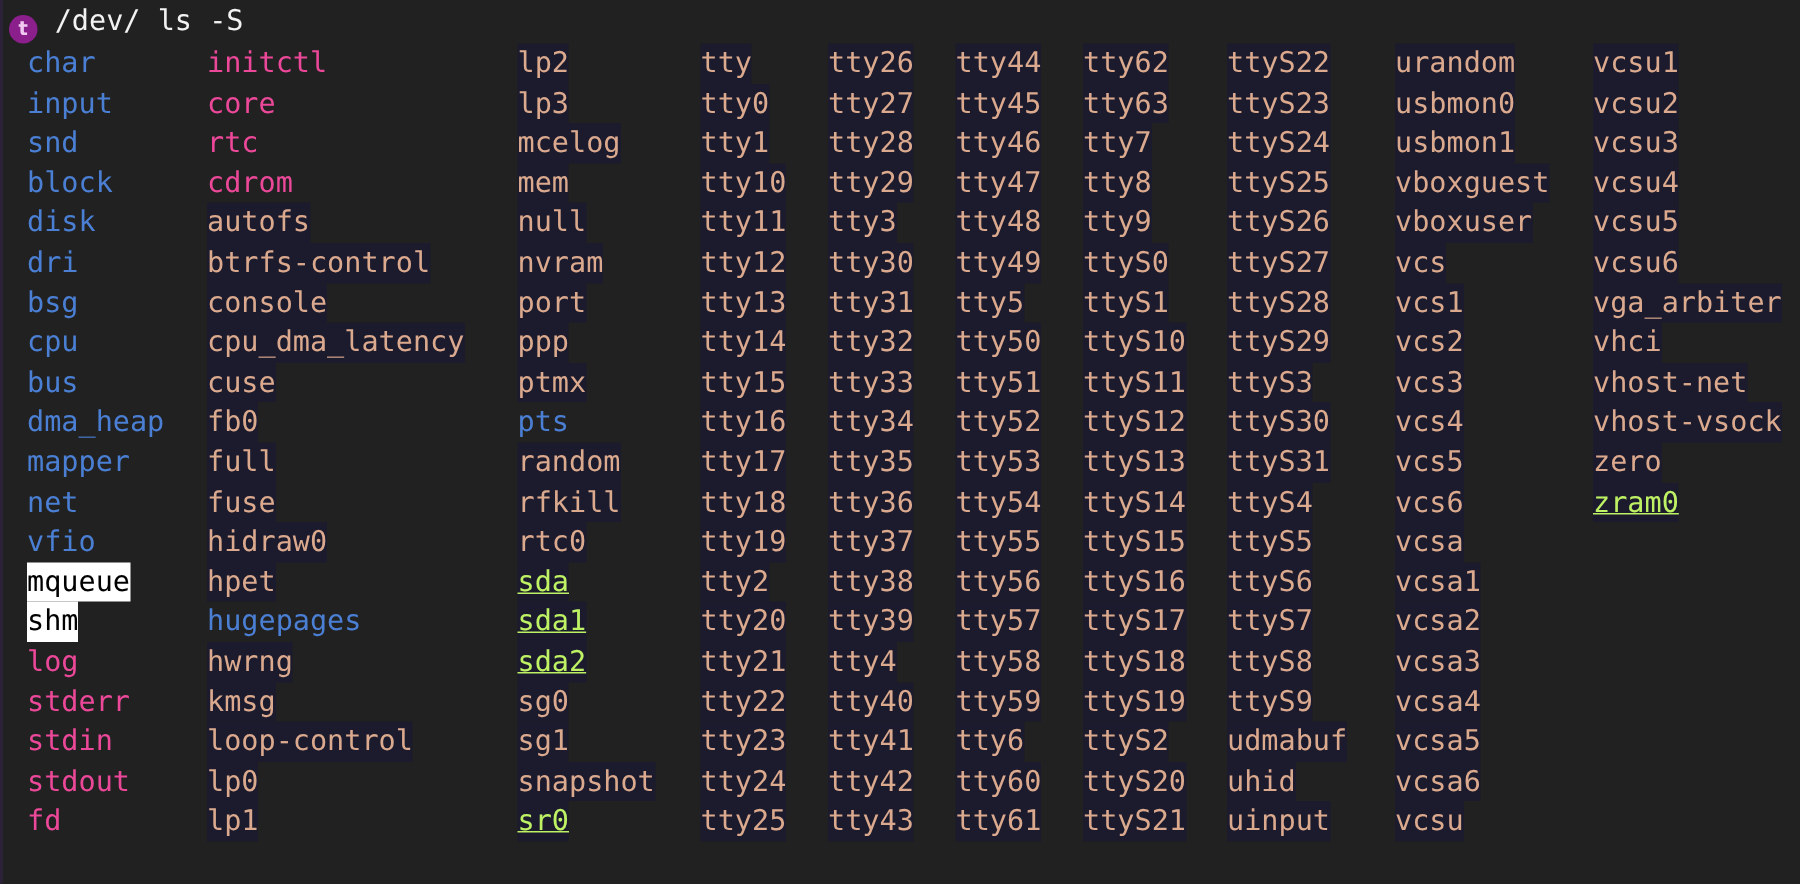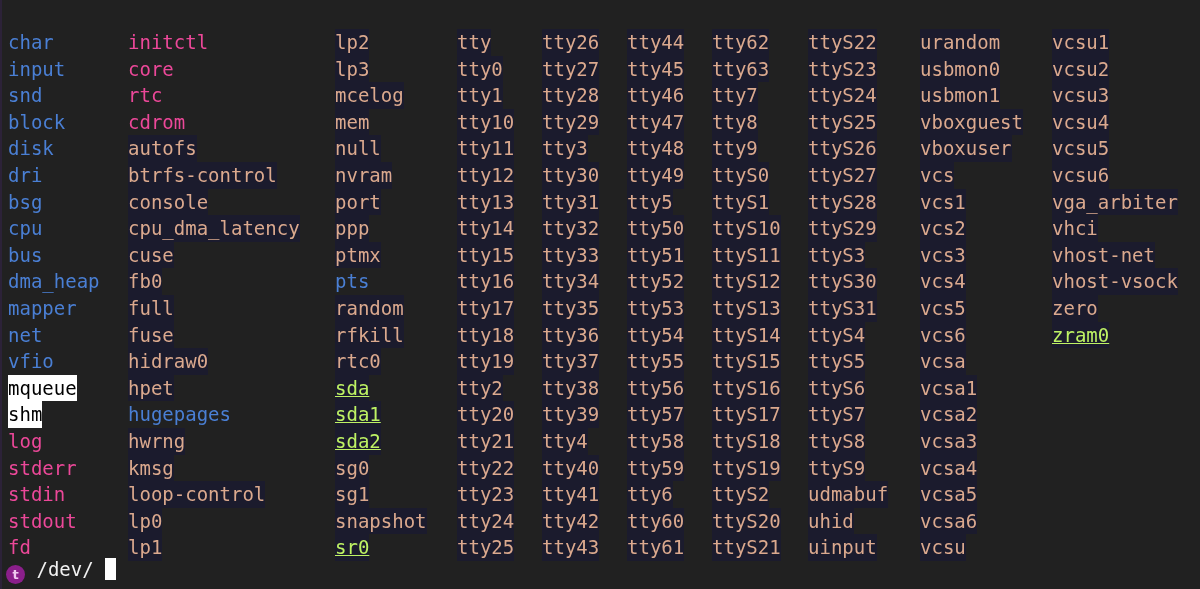--- a/index.html
+++ b/index.html
@@ -66,21 +66,21 @@
   #cursor {
     display: inline-block;
     width: 11px;
     height: 22px;
     background: #ffffff;
     vertical-align: -4px;
   }
 
   #grid {
     position: absolute;
-    left: 2px;
+    left: 12px;
     top: 29px;
     width: 1016px;
     height: 525px;
   }
   .col {
     position: absolute;
     top: 0;
     white-space: pre;
   }
   .cell {
@@ -98,29 +98,29 @@
   .c-blk      { color: #bef264; background: #1b1b2d; text-decoration: underline; }
   .c-sticky-ow{ color: #000000; background: #ffffff; }
 </style>
 </head>
 <body>
 
 <div id="term">
 
   <div id="left-edge"></div>
 
+  <div class="prompt-line" id="prompt-top"><span class="prompt-badge">t</span><span class="prompt-path"> <span>/dev/</span></span><span class="prompt-cmd"> <span>ls -S</span></span></div>
 
   <div id="grid">
       <div class="col" style="left: 6px;"><span class="cell c-dir">char</span><span class="cell c-dir">input</span><span class="cell c-dir">snd</span><span class="cell c-dir">block</span><span class="cell c-dir">disk</span><span class="cell c-dir">dri</span><span class="cell c-dir">bsg</span><span class="cell c-dir">cpu</span><span class="cell c-dir">bus</span><span class="cell c-dir">dma_heap</span><span class="cell c-dir">mapper</span><span class="cell c-dir">net</span><span class="cell c-dir">vfio</span><span class="cell c-sticky-ow">mqueue</span><span class="cell c-sticky-ow">shm</span><span class="cell c-link">log</span><span class="cell c-link">stderr</span><span class="cell c-link">stdin</span><span class="cell c-link">stdout</span><span class="cell c-link">fd</span></div>
       <div class="col" style="left: 126px;"><span class="cell c-link">initctl</span><span class="cell c-link">core</span><span class="cell c-link">rtc</span><span class="cell c-link">cdrom</span><span class="cell c-chr">autofs</span><span class="cell c-chr">btrfs-control</span><span class="cell c-chr">console</span><span class="cell c-chr">cpu_dma_latency</span><span class="cell c-chr">cuse</span><span class="cell c-chr">fb0</span><span class="cell c-chr">full</span><span class="cell c-chr">fuse</span><span class="cell c-chr">hidraw0</span><span class="cell c-chr">hpet</span><span class="cell c-dir">hugepages</span><span class="cell c-chr">hwrng</span><span class="cell c-chr">kmsg</span><span class="cell c-chr">loop-control</span><span class="cell c-chr">lp0</span><span class="cell c-chr">lp1</span></div>
       <div class="col" style="left: 333px;"><span class="cell c-chr">lp2</span><span class="cell c-chr">lp3</span><span class="cell c-chr">mcelog</span><span class="cell c-chr">mem</span><span class="cell c-chr">null</span><span class="cell c-chr">nvram</span><span class="cell c-chr">port</span><span class="cell c-chr">ppp</span><span class="cell c-chr">ptmx</span><span class="cell c-dir">pts</span><span class="cell c-chr">random</span><span class="cell c-chr">rfkill</span><span class="cell c-chr">rtc0</span><span class="cell c-blk">sda</span><span class="cell c-blk">sda1</span><span class="cell c-blk">sda2</span><span class="cell c-chr">sg0</span><span class="cell c-chr">sg1</span><span class="cell c-chr">snapshot</span><span class="cell c-blk">sr0</span></div>
       <div class="col" style="left: 455px;"><span class="cell c-chr">tty</span><span class="cell c-chr">tty0</span><span class="cell c-chr">tty1</span><span class="cell c-chr">tty10</span><span class="cell c-chr">tty11</span><span class="cell c-chr">tty12</span><span class="cell c-chr">tty13</span><span class="cell c-chr">tty14</span><span class="cell c-chr">tty15</span><span class="cell c-chr">tty16</span><span class="cell c-chr">tty17</span><span class="cell c-chr">tty18</span><span class="cell c-chr">tty19</span><span class="cell c-chr">tty2</span><span class="cell c-chr">tty20</span><span class="cell c-chr">tty21</span><span class="cell c-chr">tty22</span><span class="cell c-chr">tty23</span><span class="cell c-chr">tty24</span><span class="cell c-chr">tty25</span></div>
       <div class="col" style="left: 540px;"><span class="cell c-chr">tty26</span><span class="cell c-chr">tty27</span><span class="cell c-chr">tty28</span><span class="cell c-chr">tty29</span><span class="cell c-chr">tty3</span><span class="cell c-chr">tty30</span><span class="cell c-chr">tty31</span><span class="cell c-chr">tty32</span><span class="cell c-chr">tty33</span><span class="cell c-chr">tty34</span><span class="cell c-chr">tty35</span><span class="cell c-chr">tty36</span><span class="cell c-chr">tty37</span><span class="cell c-chr">tty38</span><span class="cell c-chr">tty39</span><span class="cell c-chr">tty4</span><span class="cell c-chr">tty40</span><span class="cell c-chr">tty41</span><span class="cell c-chr">tty42</span><span class="cell c-chr">tty43</span></div>
       <div class="col" style="left: 625px;"><span class="cell c-chr">tty44</span><span class="cell c-chr">tty45</span><span class="cell c-chr">tty46</span><span class="cell c-chr">tty47</span><span class="cell c-chr">tty48</span><span class="cell c-chr">tty49</span><span class="cell c-chr">tty5</span><span class="cell c-chr">tty50</span><span class="cell c-chr">tty51</span><span class="cell c-chr">tty52</span><span class="cell c-chr">tty53</span><span class="cell c-chr">tty54</span><span class="cell c-chr">tty55</span><span class="cell c-chr">tty56</span><span class="cell c-chr">tty57</span><span class="cell c-chr">tty58</span><span class="cell c-chr">tty59</span><span class="cell c-chr">tty6</span><span class="cell c-chr">tty60</span><span class="cell c-chr">tty61</span></div>
       <div class="col" style="left: 710px;"><span class="cell c-chr">tty62</span><span class="cell c-chr">tty63</span><span class="cell c-chr">tty7</span><span class="cell c-chr">tty8</span><span class="cell c-chr">tty9</span><span class="cell c-chr">ttyS0</span><span class="cell c-chr">ttyS1</span><span class="cell c-chr">ttyS10</span><span class="cell c-chr">ttyS11</span><span class="cell c-chr">ttyS12</span><span class="cell c-chr">ttyS13</span><span class="cell c-chr">ttyS14</span><span class="cell c-chr">ttyS15</span><span class="cell c-chr">ttyS16</span><span class="cell c-chr">ttyS17</span><span class="cell c-chr">ttyS18</span><span class="cell c-chr">ttyS19</span><span class="cell c-chr">ttyS2</span><span class="cell c-chr">ttyS20</span><span class="cell c-chr">ttyS21</span></div>
       <div class="col" style="left: 806px;"><span class="cell c-chr">ttyS22</span><span class="cell c-chr">ttyS23</span><span class="cell c-chr">ttyS24</span><span class="cell c-chr">ttyS25</span><span class="cell c-chr">ttyS26</span><span class="cell c-chr">ttyS27</span><span class="cell c-chr">ttyS28</span><span class="cell c-chr">ttyS29</span><span class="cell c-chr">ttyS3</span><span class="cell c-chr">ttyS30</span><span class="cell c-chr">ttyS31</span><span class="cell c-chr">ttyS4</span><span class="cell c-chr">ttyS5</span><span class="cell c-chr">ttyS6</span><span class="cell c-chr">ttyS7</span><span class="cell c-chr">ttyS8</span><span class="cell c-chr">ttyS9</span><span class="cell c-chr">udmabuf</span><span class="cell c-chr">uhid</span><span class="cell c-chr">uinput</span></div>
       <div class="col" style="left: 918px;"><span class="cell c-chr">urandom</span><span class="cell c-chr">usbmon0</span><span class="cell c-chr">usbmon1</span><span class="cell c-chr">vboxguest</span><span class="cell c-chr">vboxuser</span><span class="cell c-chr">vcs</span><span class="cell c-chr">vcs1</span><span class="cell c-chr">vcs2</span><span class="cell c-chr">vcs3</span><span class="cell c-chr">vcs4</span><span class="cell c-chr">vcs5</span><span class="cell c-chr">vcs6</span><span class="cell c-chr">vcsa</span><span class="cell c-chr">vcsa1</span><span class="cell c-chr">vcsa2</span><span class="cell c-chr">vcsa3</span><span class="cell c-chr">vcsa4</span><span class="cell c-chr">vcsa5</span><span class="cell c-chr">vcsa6</span><span class="cell c-chr">vcsu</span></div>
       <div class="col" style="left: 1050px;"><span class="cell c-chr">vcsu1</span><span class="cell c-chr">vcsu2</span><span class="cell c-chr">vcsu3</span><span class="cell c-chr">vcsu4</span><span class="cell c-chr">vcsu5</span><span class="cell c-chr">vcsu6</span><span class="cell c-chr">vga_arbiter</span><span class="cell c-chr">vhci</span><span class="cell c-chr">vhost-net</span><span class="cell c-chr">vhost-vsock</span><span class="cell c-chr">zero</span><span class="cell c-blk">zram0</span></div>
     </div>
 
-  <div class="prompt-line" id="prompt-bottom"><span class="prompt-badge">t</span><span class="prompt-path"> <span>/dev/</span></span><span> </span><span id="cursor"></span></div>
 
 </div>
 
 </body></html>

